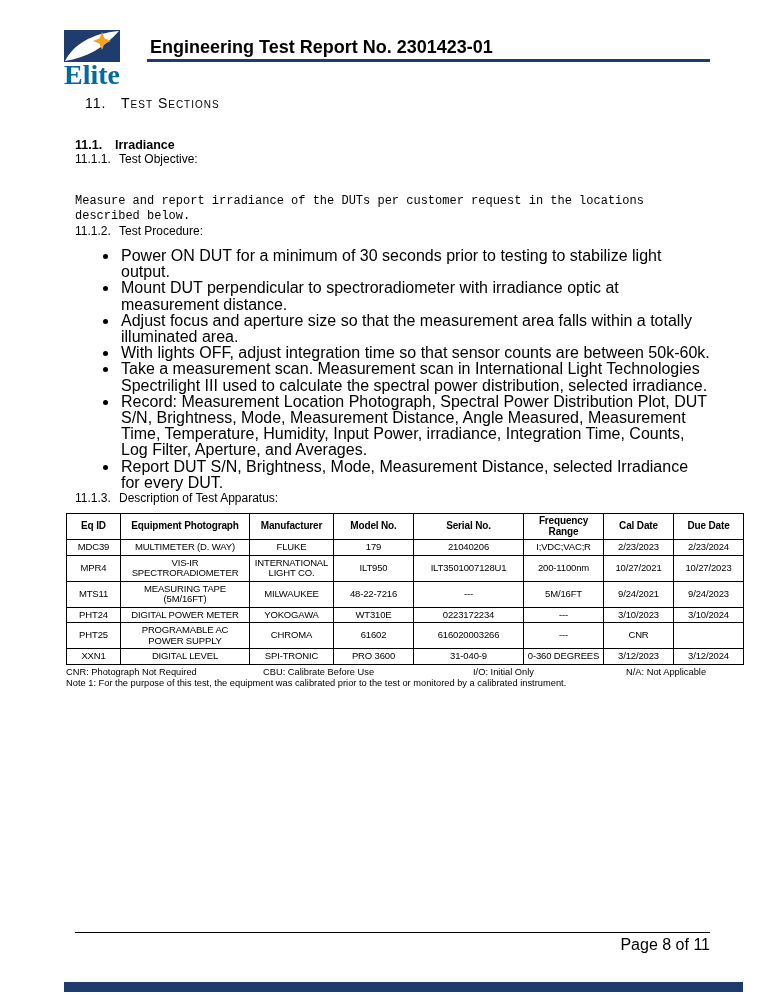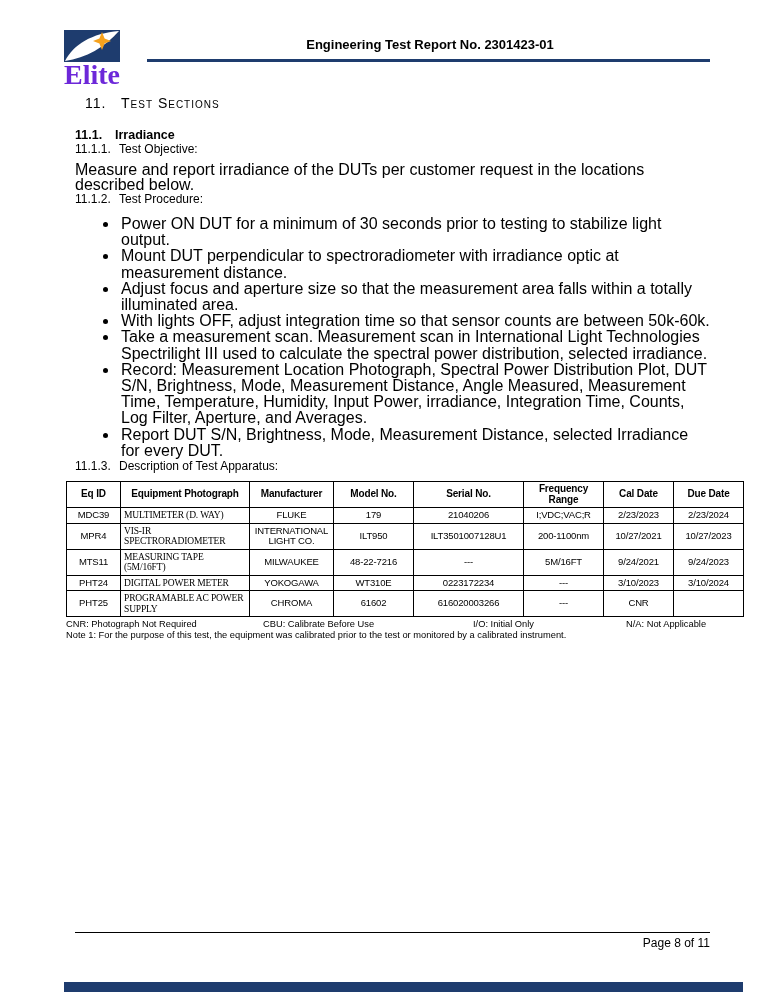--- a/index.html
+++ b/index.html
@@ -3,57 +3,57 @@
 <meta charset="utf-8">
 <style>
   html,body{margin:0;padding:0;background:#ffffff;}
   body{font-family:"Liberation Sans","DejaVu Sans",sans-serif;color:#000;}
   .page{position:relative;width:766px;height:995px;background:#fff;overflow:hidden;}
 
   
   .logo{position:absolute;left:64px;top:30px;width:70px;}
   .logo svg{display:block;}
   .logo-text{font-family:"Liberation Serif","DejaVu Serif",serif;font-weight:700;
-             color:#6d28d9;font-size:28px;line-height:26px;letter-spacing:0px;margin-top:0px;}
-  .report-title{position:absolute;top:37px;right:56px;left:150px;text-align:center;
-                font-weight:bold;font-size:13px;}
+             color:#0369a1;font-size:28px;line-height:26px;letter-spacing:0px;margin-top:0px;}
+  .report-title{position:absolute;top:37px;right:56px;left:150px;text-align:left;
+                font-weight:bold;font-size:18px;}
   .header-rule{position:absolute;top:59px;left:147px;right:56px;height:3px;background:#1e3c6e;}
 
   
   .content{position:absolute;left:75px;right:56px;top:95px;}
   .h-main{font-size:14px;font-variant:small-caps;letter-spacing:1px;margin:0 0 0 10px;}
   .h-main .num{display:inline-block;width:36px;font-variant:normal;}
-  .h-sub{font-size:12.5px;font-weight:bold;margin-top:17px;}
+  .h-sub{font-size:12.5px;font-weight:bold;margin-top:27px;}
   .h-sub .num{display:inline-block;width:40px;}
   .h-sub3{font-size:12px;font-weight:normal;}
   .h-sub3 .num{display:inline-block;width:44px;}
-  .body-text{font-size:16px;margin-top:6px;line-height:15px;}
+  .body-text{font-size:12px;margin-top:28px;line-height:15px;font-family:Liberation Mono, monospace;}
 
   ul.bullets{margin:10px 0 0 0;padding-left:44px;list-style:disc;}
   ul.bullets li{font-size:16px;line-height:16.2px;padding-left:2px;}
 
   
   .tbl-wrap{margin:8px 0 0 -9px;width:677px;}
   table.tbl{border-collapse:collapse;table-layout:fixed;width:677px;}
   table.tbl th,table.tbl td{border:1px solid #000;font-size:9.5px;letter-spacing:-0.15px;
       padding:2px 3px;text-align:center;vertical-align:middle;line-height:10.5px;}
   table.tbl th{font-weight:bold;font-size:10px;height:20px;}
-  table.tbl td.left{text-align:left;font-family:Liberation Serif, serif;}
+  table.tbl td.left{text-align:center;}
   table.tbl td.brk{word-break:break-all;}
   .legend{display:flex;margin:2px 0 0 -9px;width:677px;font-size:9.3px;}
   .legend span{display:block;}
   .legend span:nth-child(1){width:197px;}
   .legend span:nth-child(2){width:210px;}
   .legend span:nth-child(3){width:153px;}
   .legend span:nth-child(4){width:117px;}
   .note{font-size:9.3px;margin:1px 0 0 -9px;}
 
   
   .footer-line{position:absolute;left:75px;right:56px;top:932px;border-top:1.5px solid #000;}
-  .footer-page{position:absolute;right:56px;top:936px;font-size:12px;padding-left:32px;}
+  .footer-page{position:absolute;right:56px;top:936px;font-size:16px;padding-left:32px;}
   .footer-bar{position:absolute;left:64px;top:982px;width:679px;height:10px;background:#1e3c6e;}
 </style>
 </head>
 <body>
 
 <div class="page">
 
   <div class="logo">
     <span>
       <svg width="56" height="32" viewBox="0 0 56 32" aria-hidden="true">
@@ -167,20 +167,30 @@
             <tr>
               <td>PHT25</td>
               <td class="left">PROGRAMABLE AC POWER SUPPLY</td>
               <td>CHROMA</td>
               <td class="brk">61602</td>
               <td class="brk">616020003266</td>
               <td>---</td>
               <td>CNR</td>
               <td></td>
             </tr>
+            <tr>
+              <td>XXN1</td>
+              <td class="left">DIGITAL LEVEL</td>
+              <td>SPI-TRONIC</td>
+              <td class="brk">PRO 3600</td>
+              <td class="brk">31-040-9</td>
+              <td>0-360 DEGREES</td>
+              <td>3/12/2023</td>
+              <td>3/12/2024</td>
+            </tr>
           </tbody>
       </table>
     </div>
 
     <div class="legend">
         <span>CNR: Photograph Not Required</span>
         <span>CBU: Calibrate Before Use</span>
         <span>I/O: Initial Only</span>
         <span>N/A: Not Applicable</span>
       </div>

